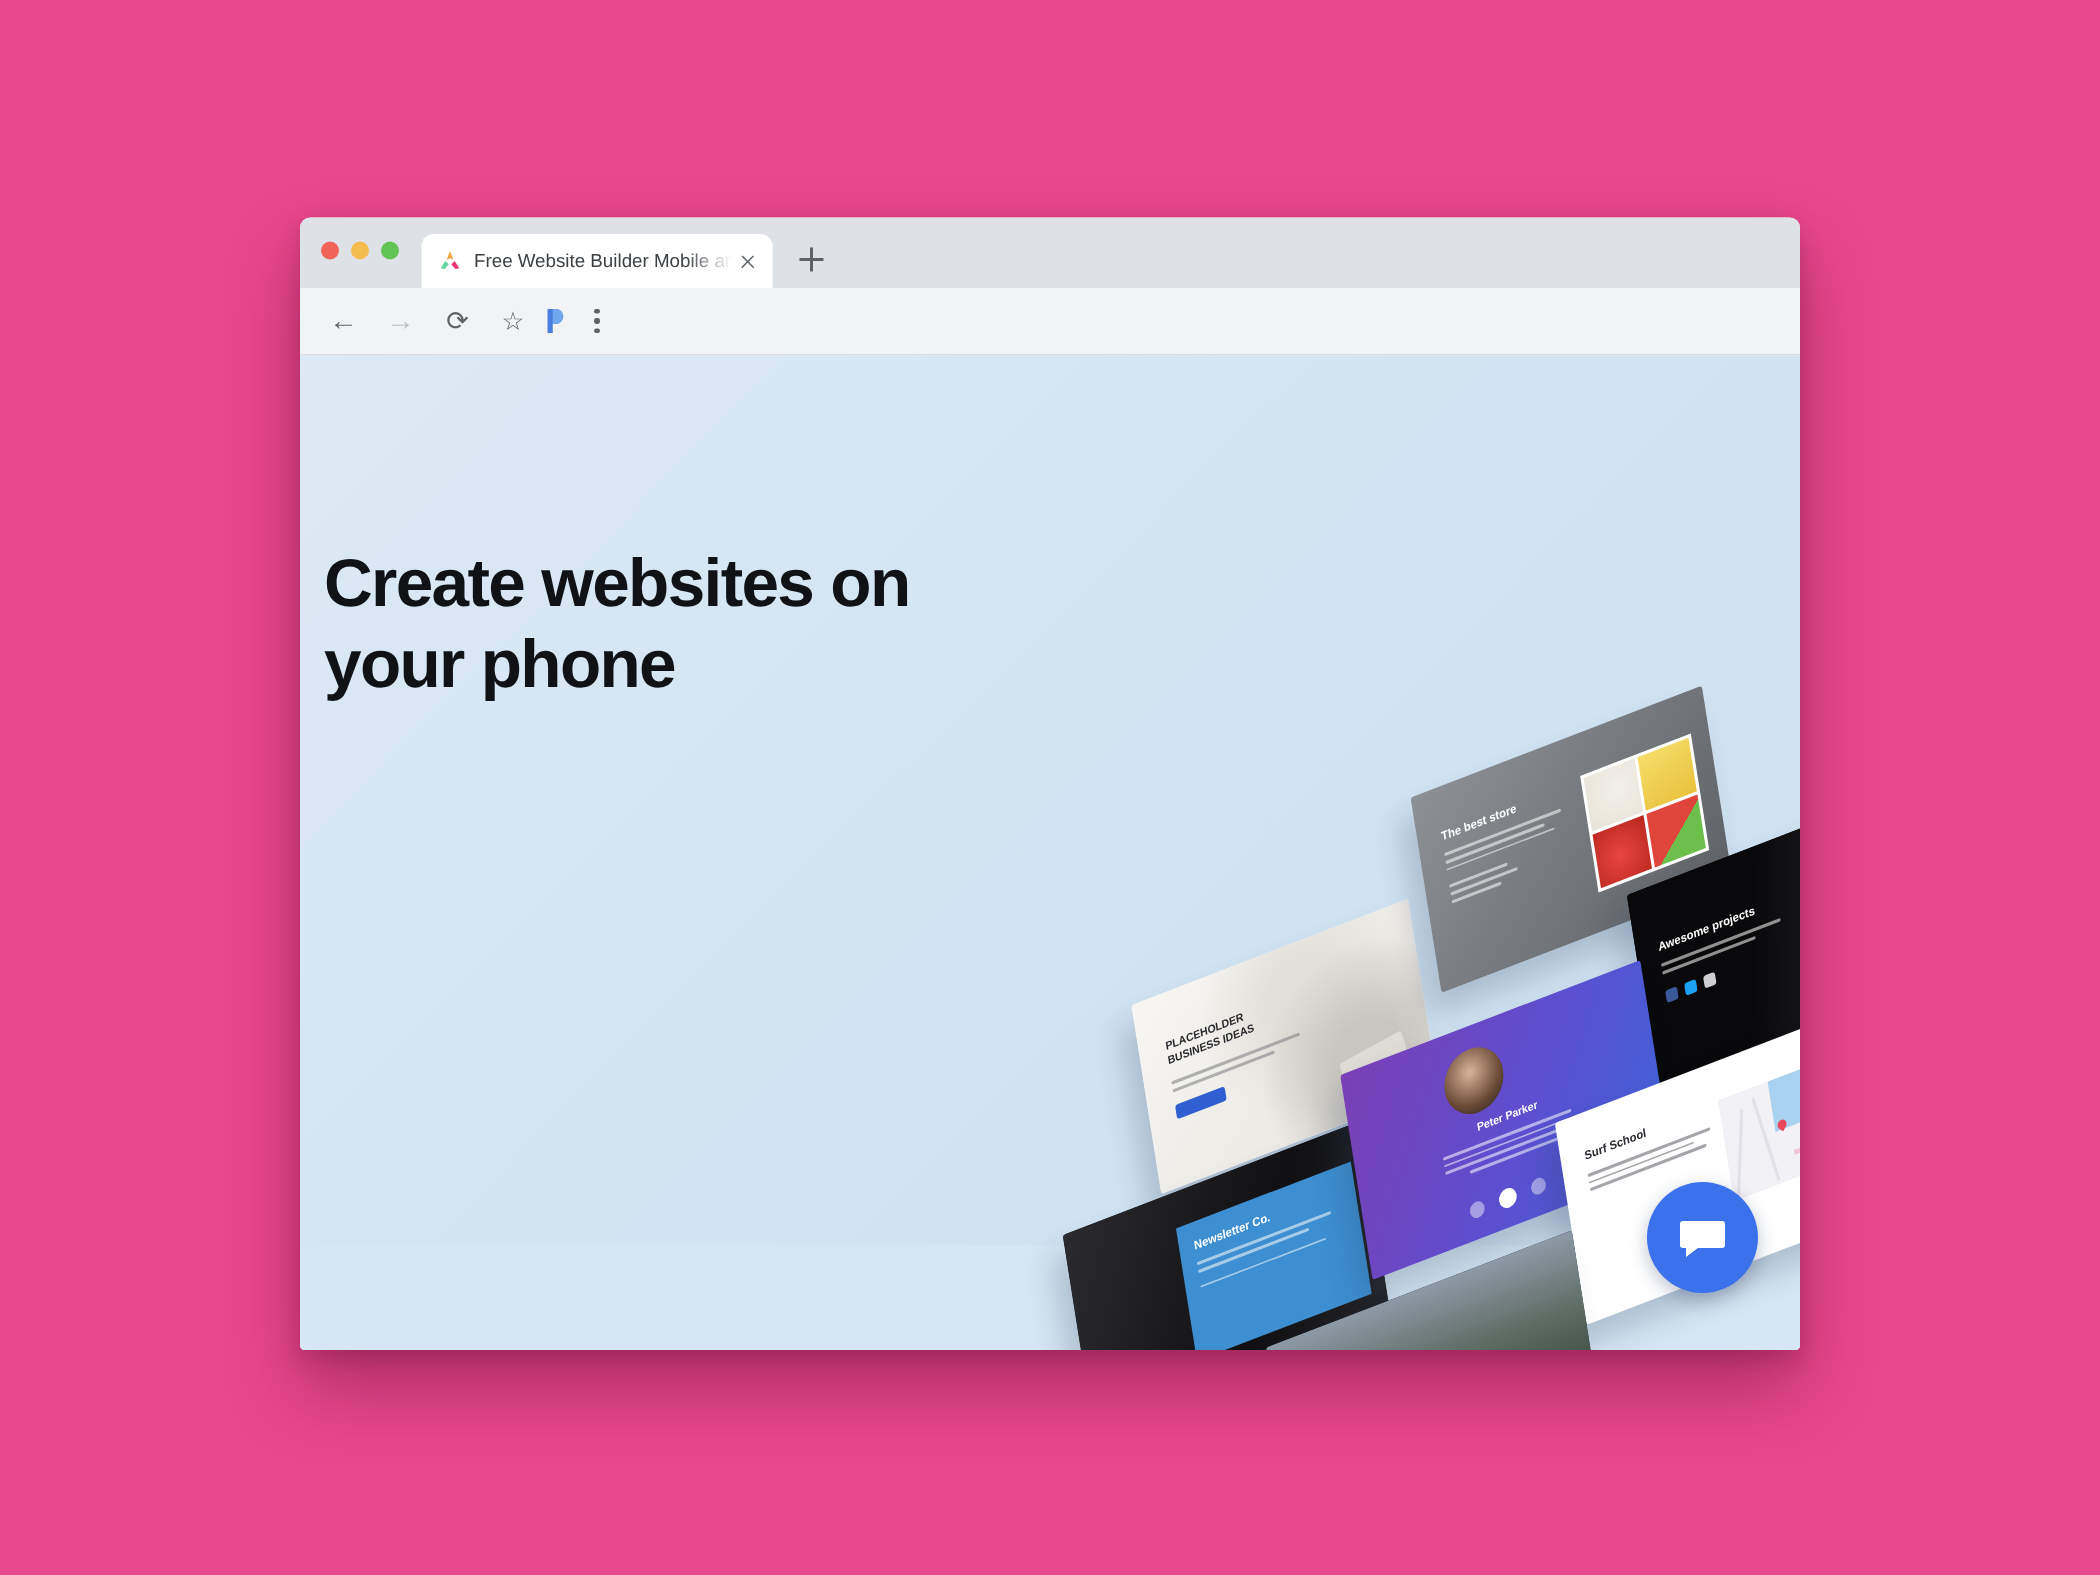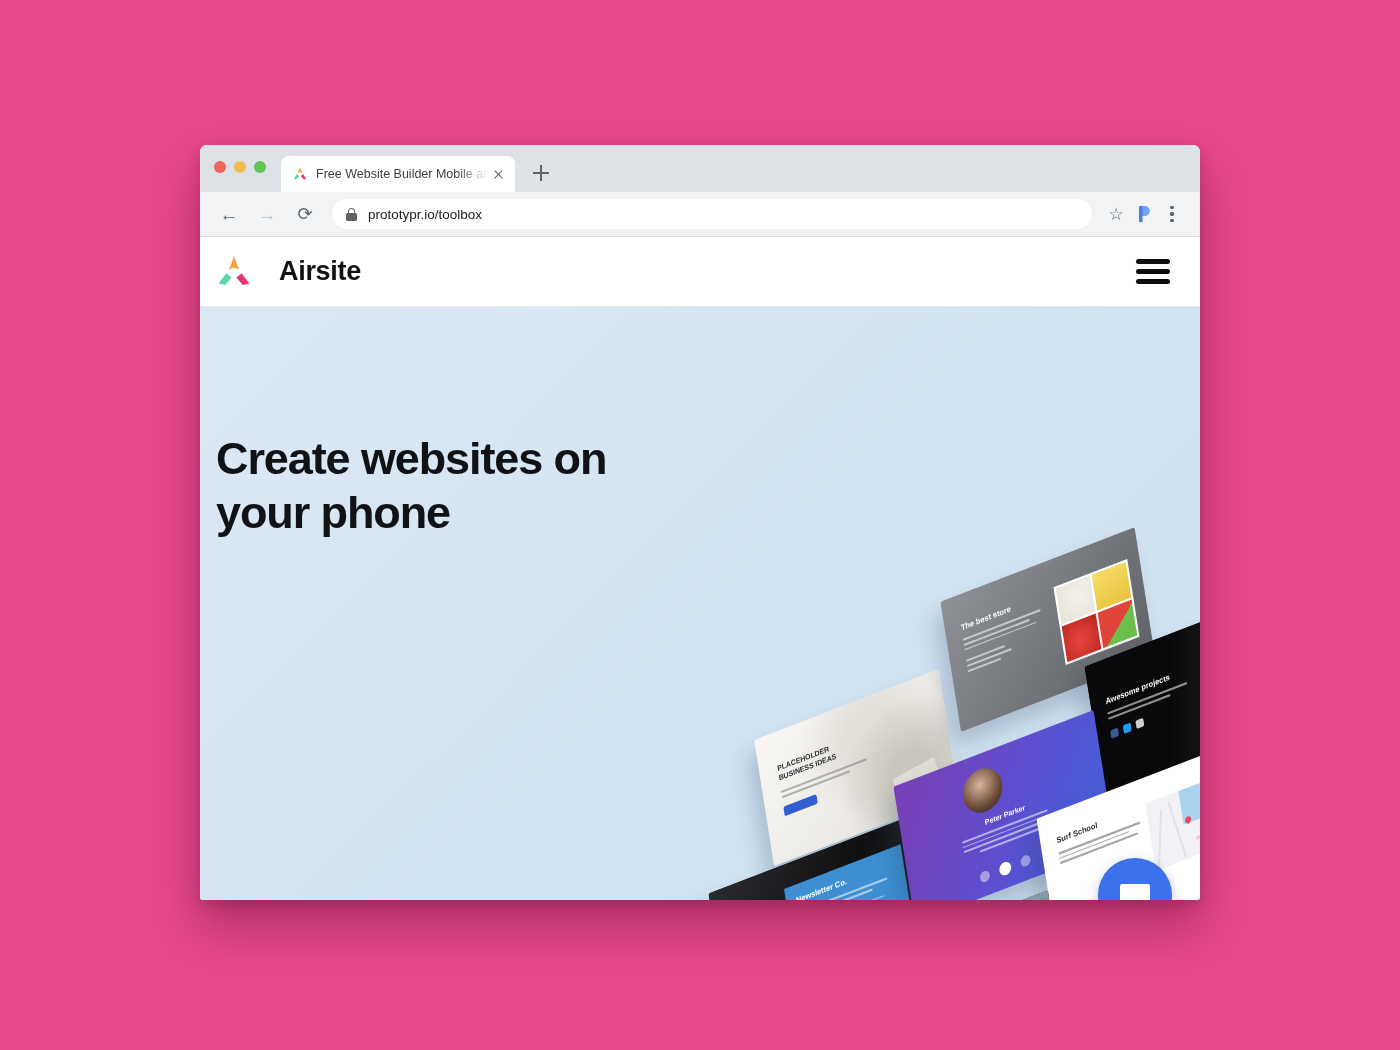--- a/index.html
+++ b/index.html
@@ -326,27 +326,20 @@
     <div class="nav-btn">
       <span class="arrow-glyph">←</span>
     </div>
     <div class="nav-btn">
       <span class="arrow-glyph disabled">→</span>
     </div>
     <div class="nav-btn">
       <span class="reload-glyph">⟳</span>
     </div>
 
-    <div id="omnibox">
-      <span class="lock-icon">
-        <span class="shackle"></span>
-          <span class="body"></span>
-      </span>
-      <span id="url-text">prototypr.io/toolbox</span>
-    </div>
 
     <div class="tool-icon">
       <span id="star-icon">☆</span>
     </div>
     <div class="tool-icon">
       <svg id="profile-icon" viewBox="0 0 18 18">
         <path d="M4 1 h5.5 a5 5 0 0 1 0 10 H7.5 V17 H4 Z" fill="#4a7de0"></path>
         <path d="M9.5 1 a5 5 0 0 1 0 10 H7.5 V1 Z" fill="#6fa8ec"></path>
       </svg>
     </div>
@@ -354,35 +347,20 @@
       <span id="menu-dots">
           <i></i>
           <i></i>
           <i></i>
         </span>
     </div>
   </div>
 
   <div id="page">
 
-    <div id="site-header">
-      <span id="brand-logo">
-        <svg viewBox="0 0 36 34" width="36" height="34" aria-hidden="true">
-          <path d="M18 1 C20 7 21.6 11 23.2 14.6 L18 12.4 L12.8 14.6 C14.4 11 16 7 18 1 Z" fill="#f2a33c"></path>
-          <path d="M2.6 28.6 L10.4 18.2 L15.6 22.6 L9.2 30 Z" fill="#5ed6a0"></path>
-          <path d="M33.4 28.6 L25.6 18.2 L20.4 22.6 L26.8 30 Z" fill="#e8376f"></path>
-        </svg>
-      </span>
-      <span id="brand-name">Airsite</span>
-      <div id="hamburger-button">
-        <span></span>
-          <span></span>
-          <span></span>
-      </div>
-    </div>
 
     <div id="hero">
 
       <div id="hero-copy">
         <h1 id="hero-title">Create websites on your phone</h1>
       </div>
 
       <div id="cards-stage">
 
         <div class="iso-card" style="left:68px; top:60px; width:190px; height:120px; background:#f3f1ee;">

